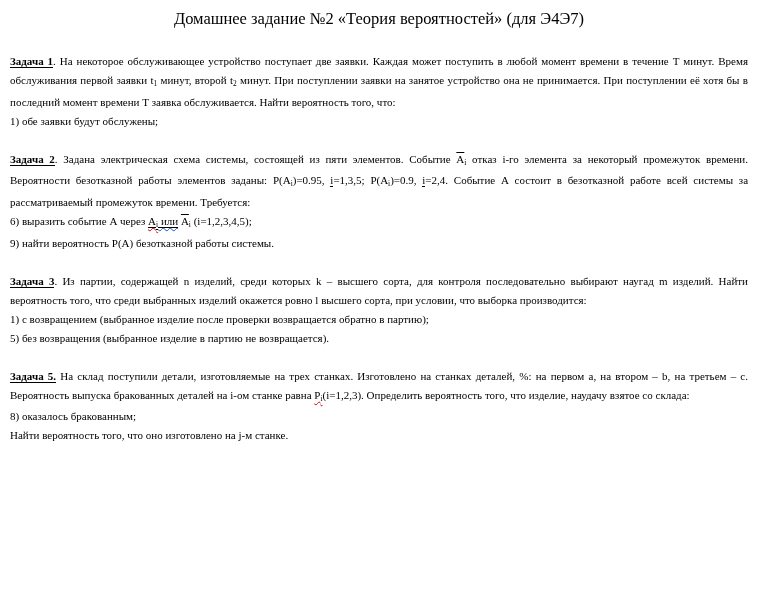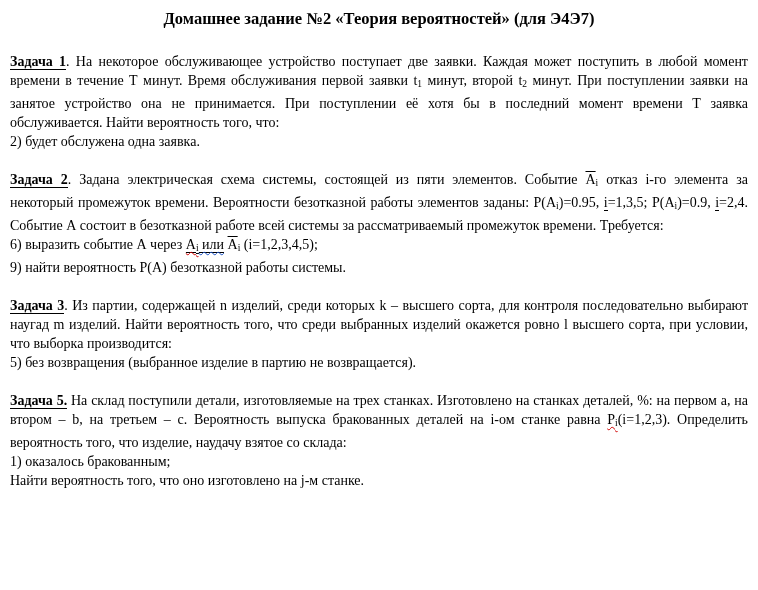--- a/index.html
+++ b/index.html
@@ -4,26 +4,26 @@
 <style>
   * { box-sizing: border-box; }
   html, body { margin: 0; padding: 0; background: #ffffff; }
   body {
     width: 758px; height: 590px; overflow: hidden;
     font-family: "Liberation Serif", "DejaVu Serif", serif;
     color: #000;
   }
   .page { padding: 6px 10px 0 10px; }
   .title {
-    text-align: center; font-weight: bold;
+    text-align: center; font-weight: normal;
     font-size: 16.5px; line-height: 22px; margin: 2px 0 0 0;
   }
   .task { margin-top: 19px; }
   .task.first { margin-top: 22px; }
-  p { margin: 0; font-size: 14px; line-height: 19px; text-align: justify; }
+  p { margin: 0; font-size: 11px; line-height: 19px; text-align: justify; }
   p.line { text-align: left; }
   .b { font-weight: bold; }
   .u { border-bottom: 1px solid #000; }
   .sub { font-size: 0.68em; vertical-align: -0.22em; }
   .over { text-decoration: overline; text-decoration-thickness: 1px; }
   .wavy-red {
     text-decoration-line: underline; text-decoration-style: wavy;
     text-decoration-color: #d00000; text-decoration-thickness: 1px;
     text-underline-offset: 2px;
   }
@@ -37,34 +37,35 @@
 </style>
 </head>
 <body>
 
 <div class="page">
 
   <div class="title">Домашнее задание №2 «Теория вероятностей» (для Э4Э7)</div>
 
   <div class="task first">
     <p class="body"><span class="b u">Задача 1</span><span>. На некоторое обслуживающее устройство поступает две заявки. Каждая может поступить в любой момент времени в течение Т минут. Время обслуживания первой заявки t</span><span class="sub">1</span><span> минут, второй t</span><span class="sub">2</span><span> минут. При поступлении заявки на занятое устройство она не принимается. При поступлении её хотя бы в последний момент времени Т заявка обслуживается. Найти вероятность того, что:</span></p>
-    <p class="line"><span>2) будет обслужена одна заявка.</span></p>
+    <p class="line"><span>1) обе заявки будут обслужены;</span></p>
   </div>
 
   <div class="task">
     <p class="body"><span class="b u">Задача 2</span><span>. Задана электрическая схема системы, состоящей из пяти элементов. Событие </span><span class="over">A</span><span class="sub">i</span><span> отказ i-го элемента за некоторый промежуток времени. Вероятности безотказной работы элементов заданы: P(A</span><span class="sub">i</span><span>)=0.95, </span><span class="u">i</span><span>=1,3,5; P(A</span><span class="sub">i</span><span>)=0.9, </span><span class="u">i</span><span>=2,4. Событие А состоит в безотказной работе всей системы за рассматриваемый промежуток времени. Требуется:</span></p>
     <p class="line"><span>6) выразить событие А через </span><span class="u wavy-red">A</span><span class="u sub wavy-red">i</span><span class="u wavy-blue"> или</span><span> </span><span class="over">A</span><span class="sub">i</span><span> (i=1,2,3,4,5);</span></p>
     <p class="line"><span>9) найти вероятность Р(А) безотказной работы системы.</span></p>
   </div>
 
   <div class="task">
     <p class="body"><span class="b u">Задача 3</span><span>. Из партии, содержащей n изделий, среди которых k – высшего сорта, для контроля последовательно выбирают наугад m изделий. Найти вероятность того, что среди выбранных изделий окажется ровно l высшего сорта, при условии, что выборка производится:</span></p>
+    <p class="line"><span>1) с возвращением (выбранное изделие после проверки возвращается обратно в партию);</span></p>
     <p class="line"><span>5) без возвращения (выбранное изделие в партию не возвращается).</span></p>
   </div>
 
 
   <div class="task">
     <p class="body"><span class="b u">Задача 5.</span><span> На склад поступили детали, изготовляемые на трех станках. Изготовлено на станках деталей, %: на первом a, на втором – b, на третьем – c. Вероятность выпуска бракованных деталей на i-ом станке равна </span><span class="wavy-red">P</span><span class="sub wavy-red">i</span><span>(i=1,2,3). Определить вероятность того, что изделие, наудачу взятое со склада:</span></p>
-    <p class="line"><span>1) оказалось бракованным;</span></p>
+    <p class="line"><span>8) оказалось бракованным;</span></p>
     <p class="line"><span>Найти вероятность того, что оно изготовлено на j-м станке.</span></p>
   </div>
 
 </div>
 
 </body></html>

